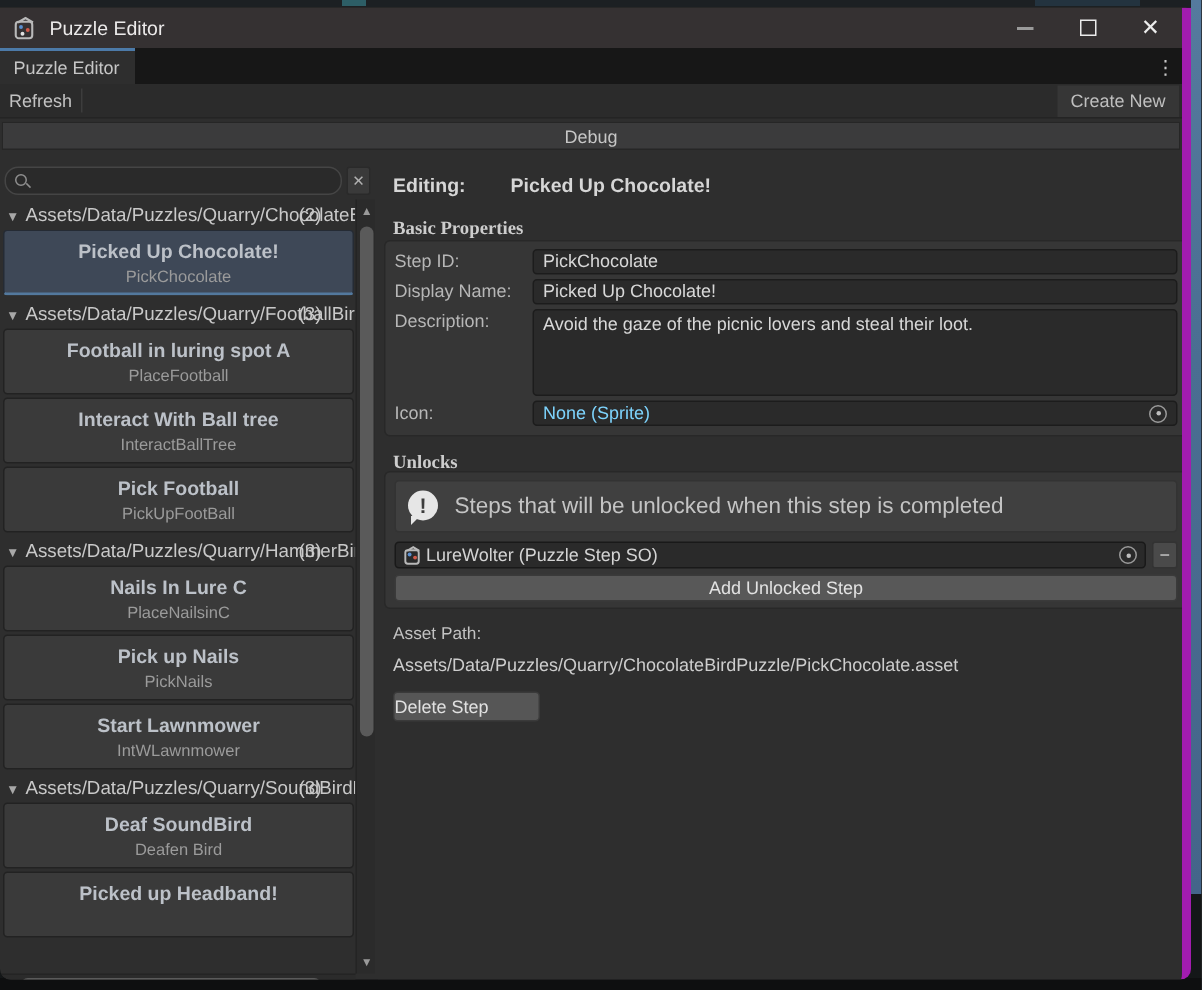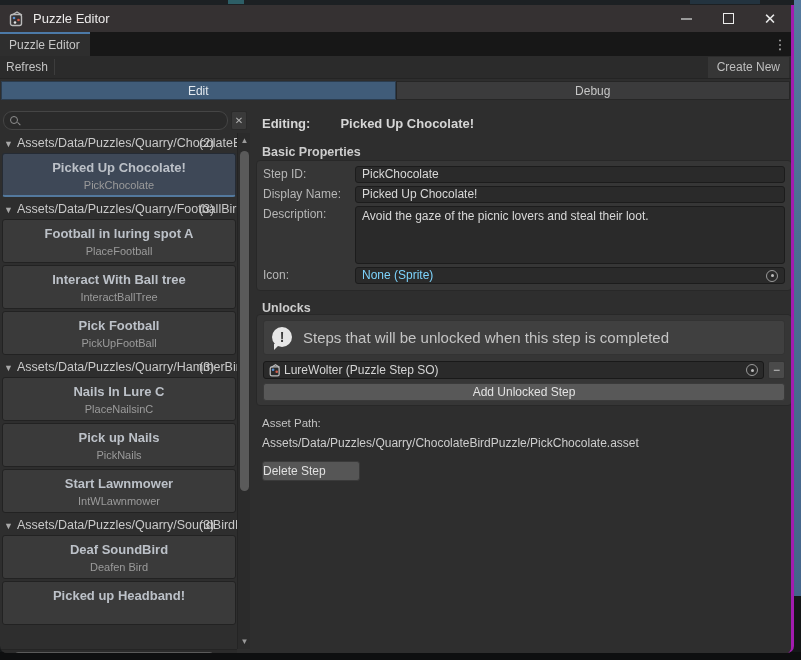--- a/index.html
+++ b/index.html
@@ -14,21 +14,21 @@
   
   .top-strip { position:absolute; left:0; top:0; width:801px; height:5px; background:#1c2023; }
   .top-strip .dash1 { position:absolute; left:228px; top:0; width:16px; height:4px; background:#2d5e66; }
   .top-strip .dash2 { position:absolute; left:690px; top:0; width:70px; height:4px; background:#23333f; }
   .right-strip { position:absolute; right:0; top:0; width:7px; height:596px;
     background:linear-gradient(180deg,#557a9e 0%,#4a6e92 40%,#44658a 100%); }
   .bottom-strip { position:absolute; left:0; bottom:0; width:801px; height:8px; background:#0e0f10; }
 
   
   .window { position:absolute; left:0; top:5px; width:794px; height:648px;
-    background:#2e2e2e; border-radius:0 0 7px 7px; overflow:hidden; border-right:3px solid #a21caf; }
+    background:#2e2e2e; border-radius:0 0 7px 7px; overflow:hidden; border-right:6px solid #a21caf; }
 
   .titlebar { height:27px; background:#353132; display:flex; align-items:center; padding-left:9px; }
   .titlebar .title { margin-left:8px; color:#eceaea; font-size:13px; }
   .win-controls { margin-left:auto; display:flex; align-items:center; height:100%; }
   .win-btn { width:42px; height:100%; display:flex; align-items:center; justify-content:center; color:#e6e6e6; }
   .glyph-min { width:11px; height:0; border-top:2px solid #9a9a9a; display:block; }
   .glyph-max { width:11px; height:11px; border:1.6px solid #ececec; display:block; }
   .glyph-close { font-size:15px; color:#ececec; line-height:1; }
 
   .tabbar { height:24px; background:#171717; display:flex; align-items:stretch; }
@@ -87,21 +87,21 @@
   .hscroll .arrow { position:absolute; top:0; width:13px; height:13px; color:#9a9a9a; font-size:8px;
     display:flex; align-items:center; justify-content:center; }
   .hscroll .left { left:0; } .hscroll .right { right:4px; }
   .hscroll .thumb { position:absolute; left:14px; top:2px; width:200px; height:9px;
     background:#5a5a5a; border-radius:5px; }
 
   
   .right-panel { position:absolute; left:252px; top:100px; width:542px; bottom:0; background:#2e2e2e; }
   .editing-row { position:absolute; left:10px; top:11px; font-size:13px; font-weight:bold; color:#d6d6d6; }
   .editing-row .val { margin-left:30px; }
-  .section-title { position:absolute; left:10px; font-size:12.5px; font-weight:bold; color:#cdcdcd; }
+  .section-title { position:absolute; left:10px; font-size:12.5px; font-weight:bold; color:#cdcdcd;font-family:Liberation Serif, serif; }
   .bp-title { top:40px; } .unlocks-title { top:196px; }
 
   .frame { position:absolute; left:4px; width:536px; background:#363636;
     border:1px solid #282828; border-radius:4px; padding:5px 6px; }
   .props-frame { top:55px; height:131px; }
   .prop-row { display:flex; margin-bottom:3px; }
   .prop-label { width:92px; color:#b6b6b6; font-size:12px; line-height:17px; flex:none; }
   .field { flex:1; height:17px; background:#2a2a2a; border:1px solid #1c1c1c; border-radius:3px;
     padding:0 6px; color:#d8d8d8; font-size:12px; line-height:15px; display:flex; align-items:center; }
   .field.area { height:58px; align-items:flex-start; padding-top:2px; line-height:15px; }
@@ -188,23 +188,20 @@
     <div class="refresh">
       <span>Refresh</span>
     </div>
     <div class="sep"></div>
     <div class="create-new">
       <span>Create New</span>
     </div>
   </div>
 
   <div class="mode-row">
-    <div class="mode-btn edit">
-      <span>Edit</span>
-    </div>
     <div class="mode-btn debug">
       <span>Debug</span>
     </div>
   </div>
 
   <div class="left-panel">
     <div class="search-row">
       <div class="search-box">
         <span class="mag"></span>
       </div>

